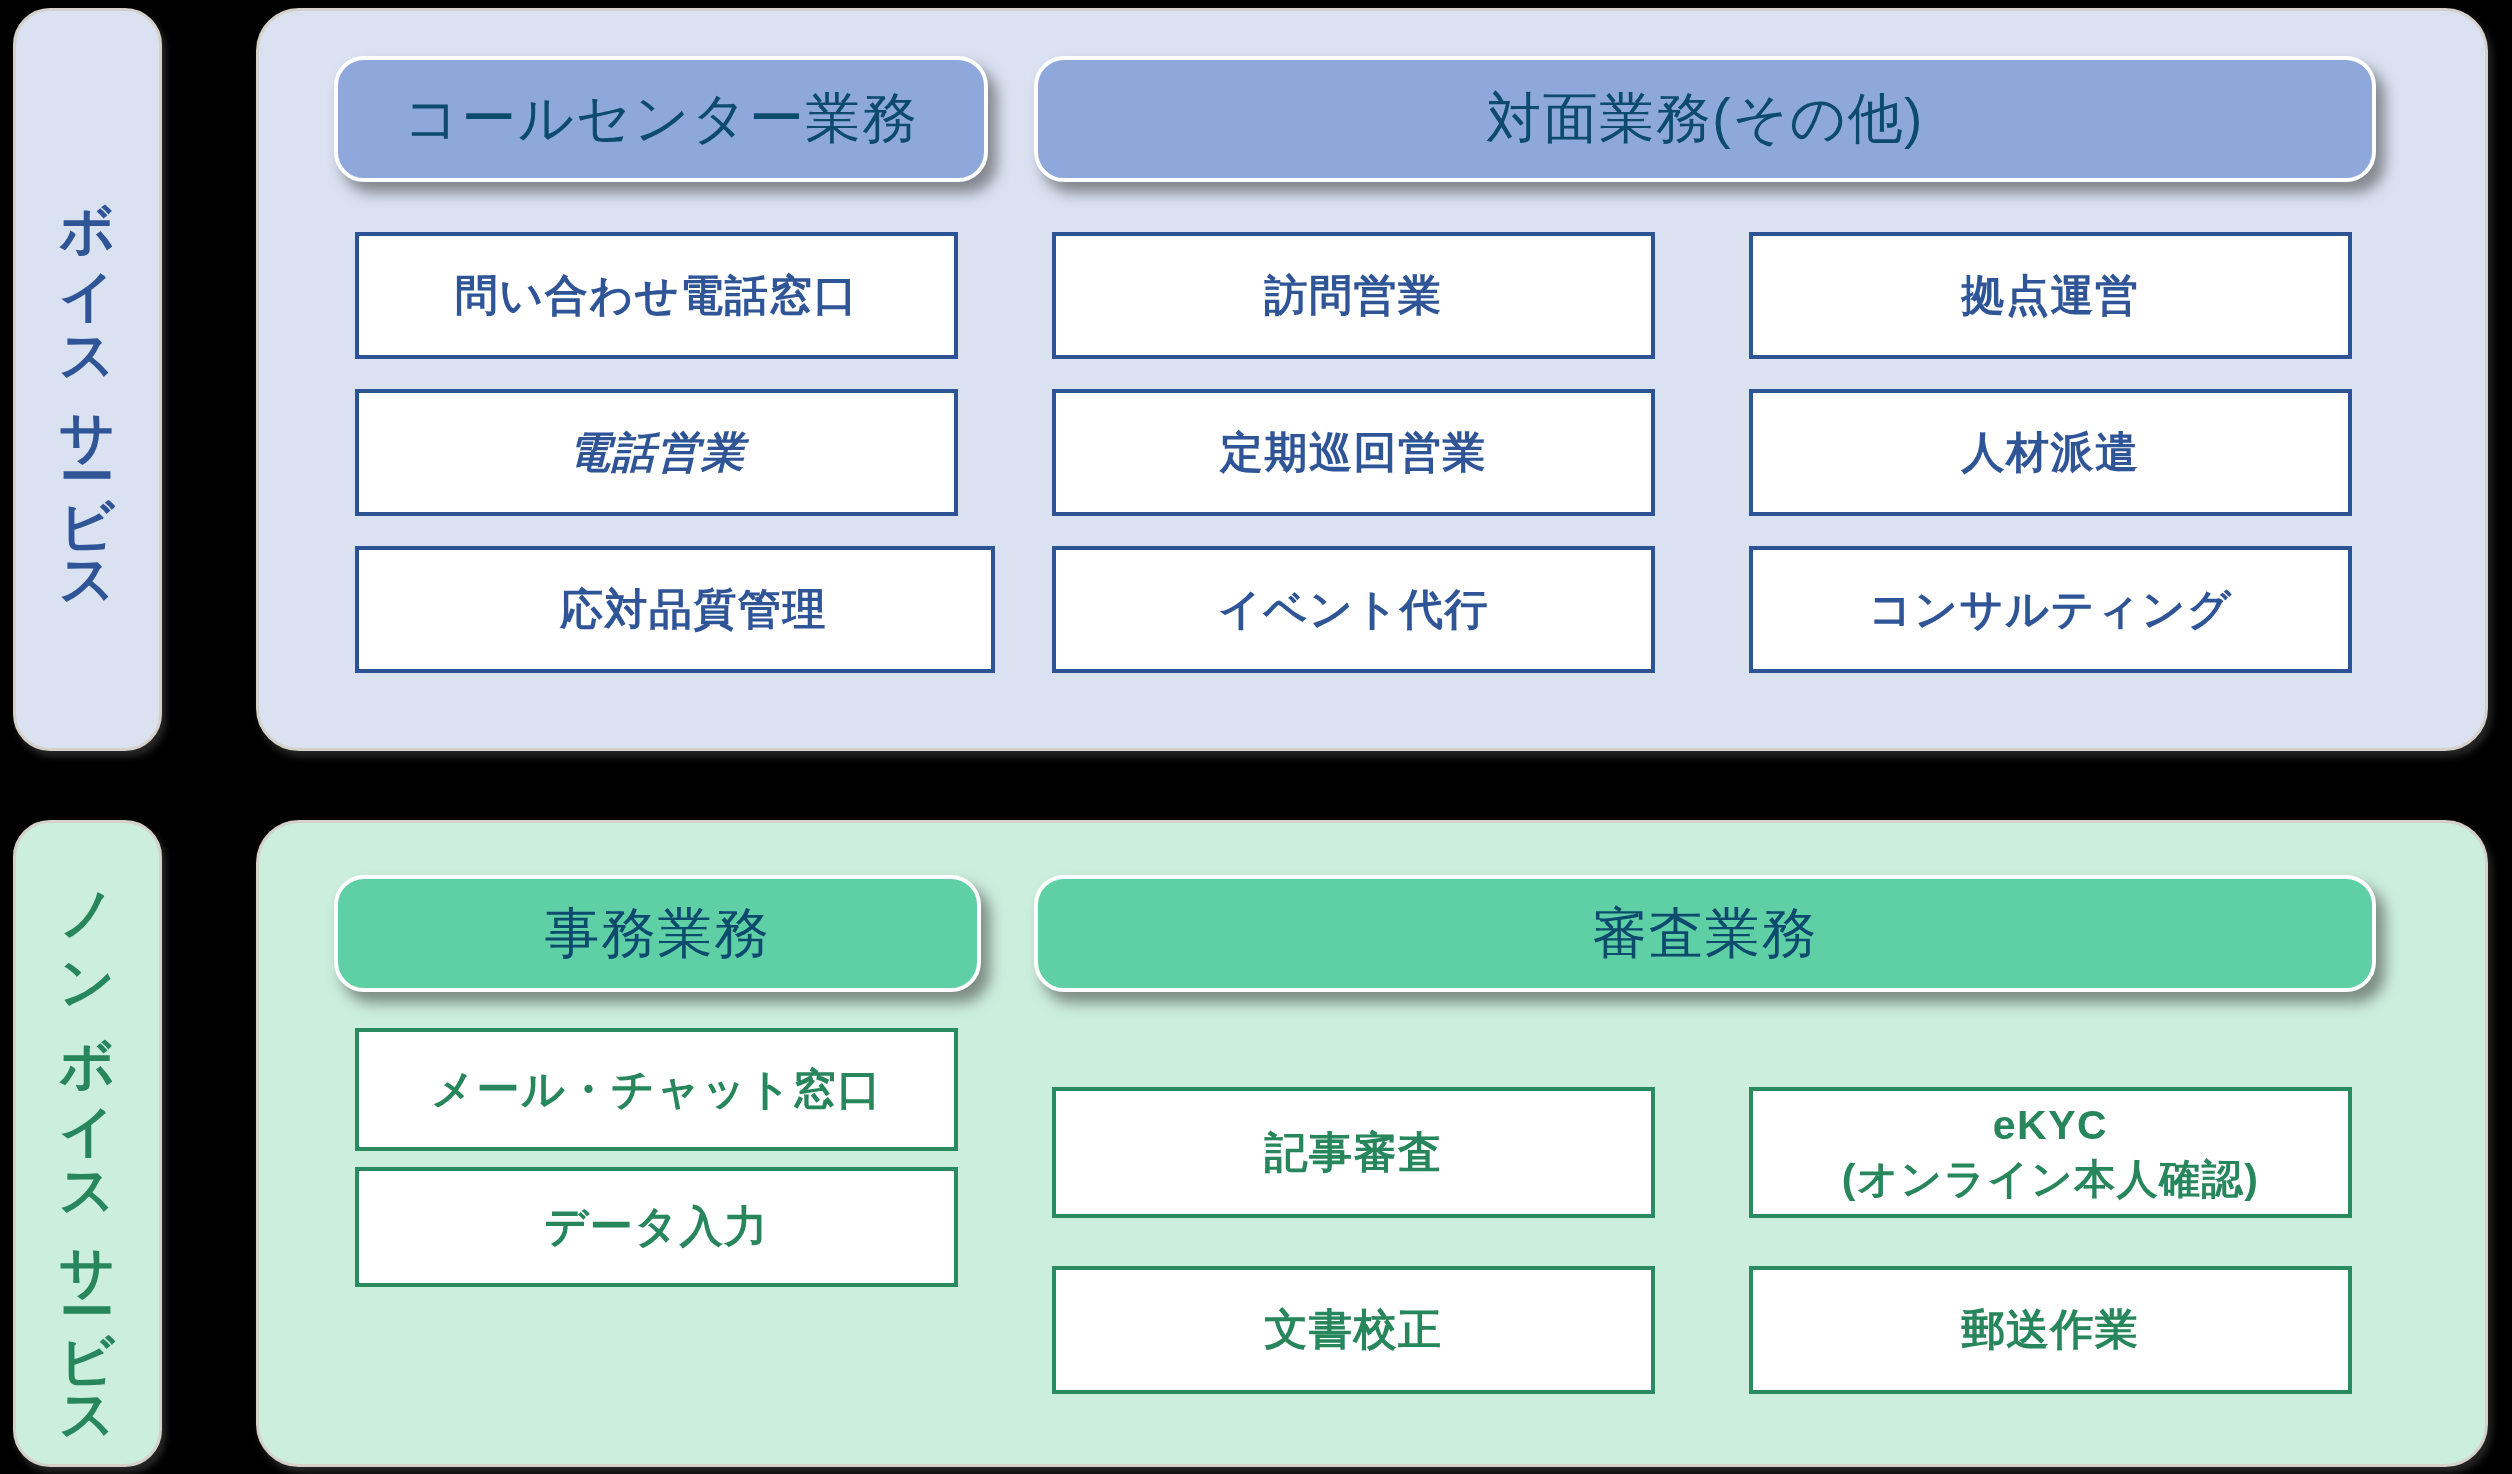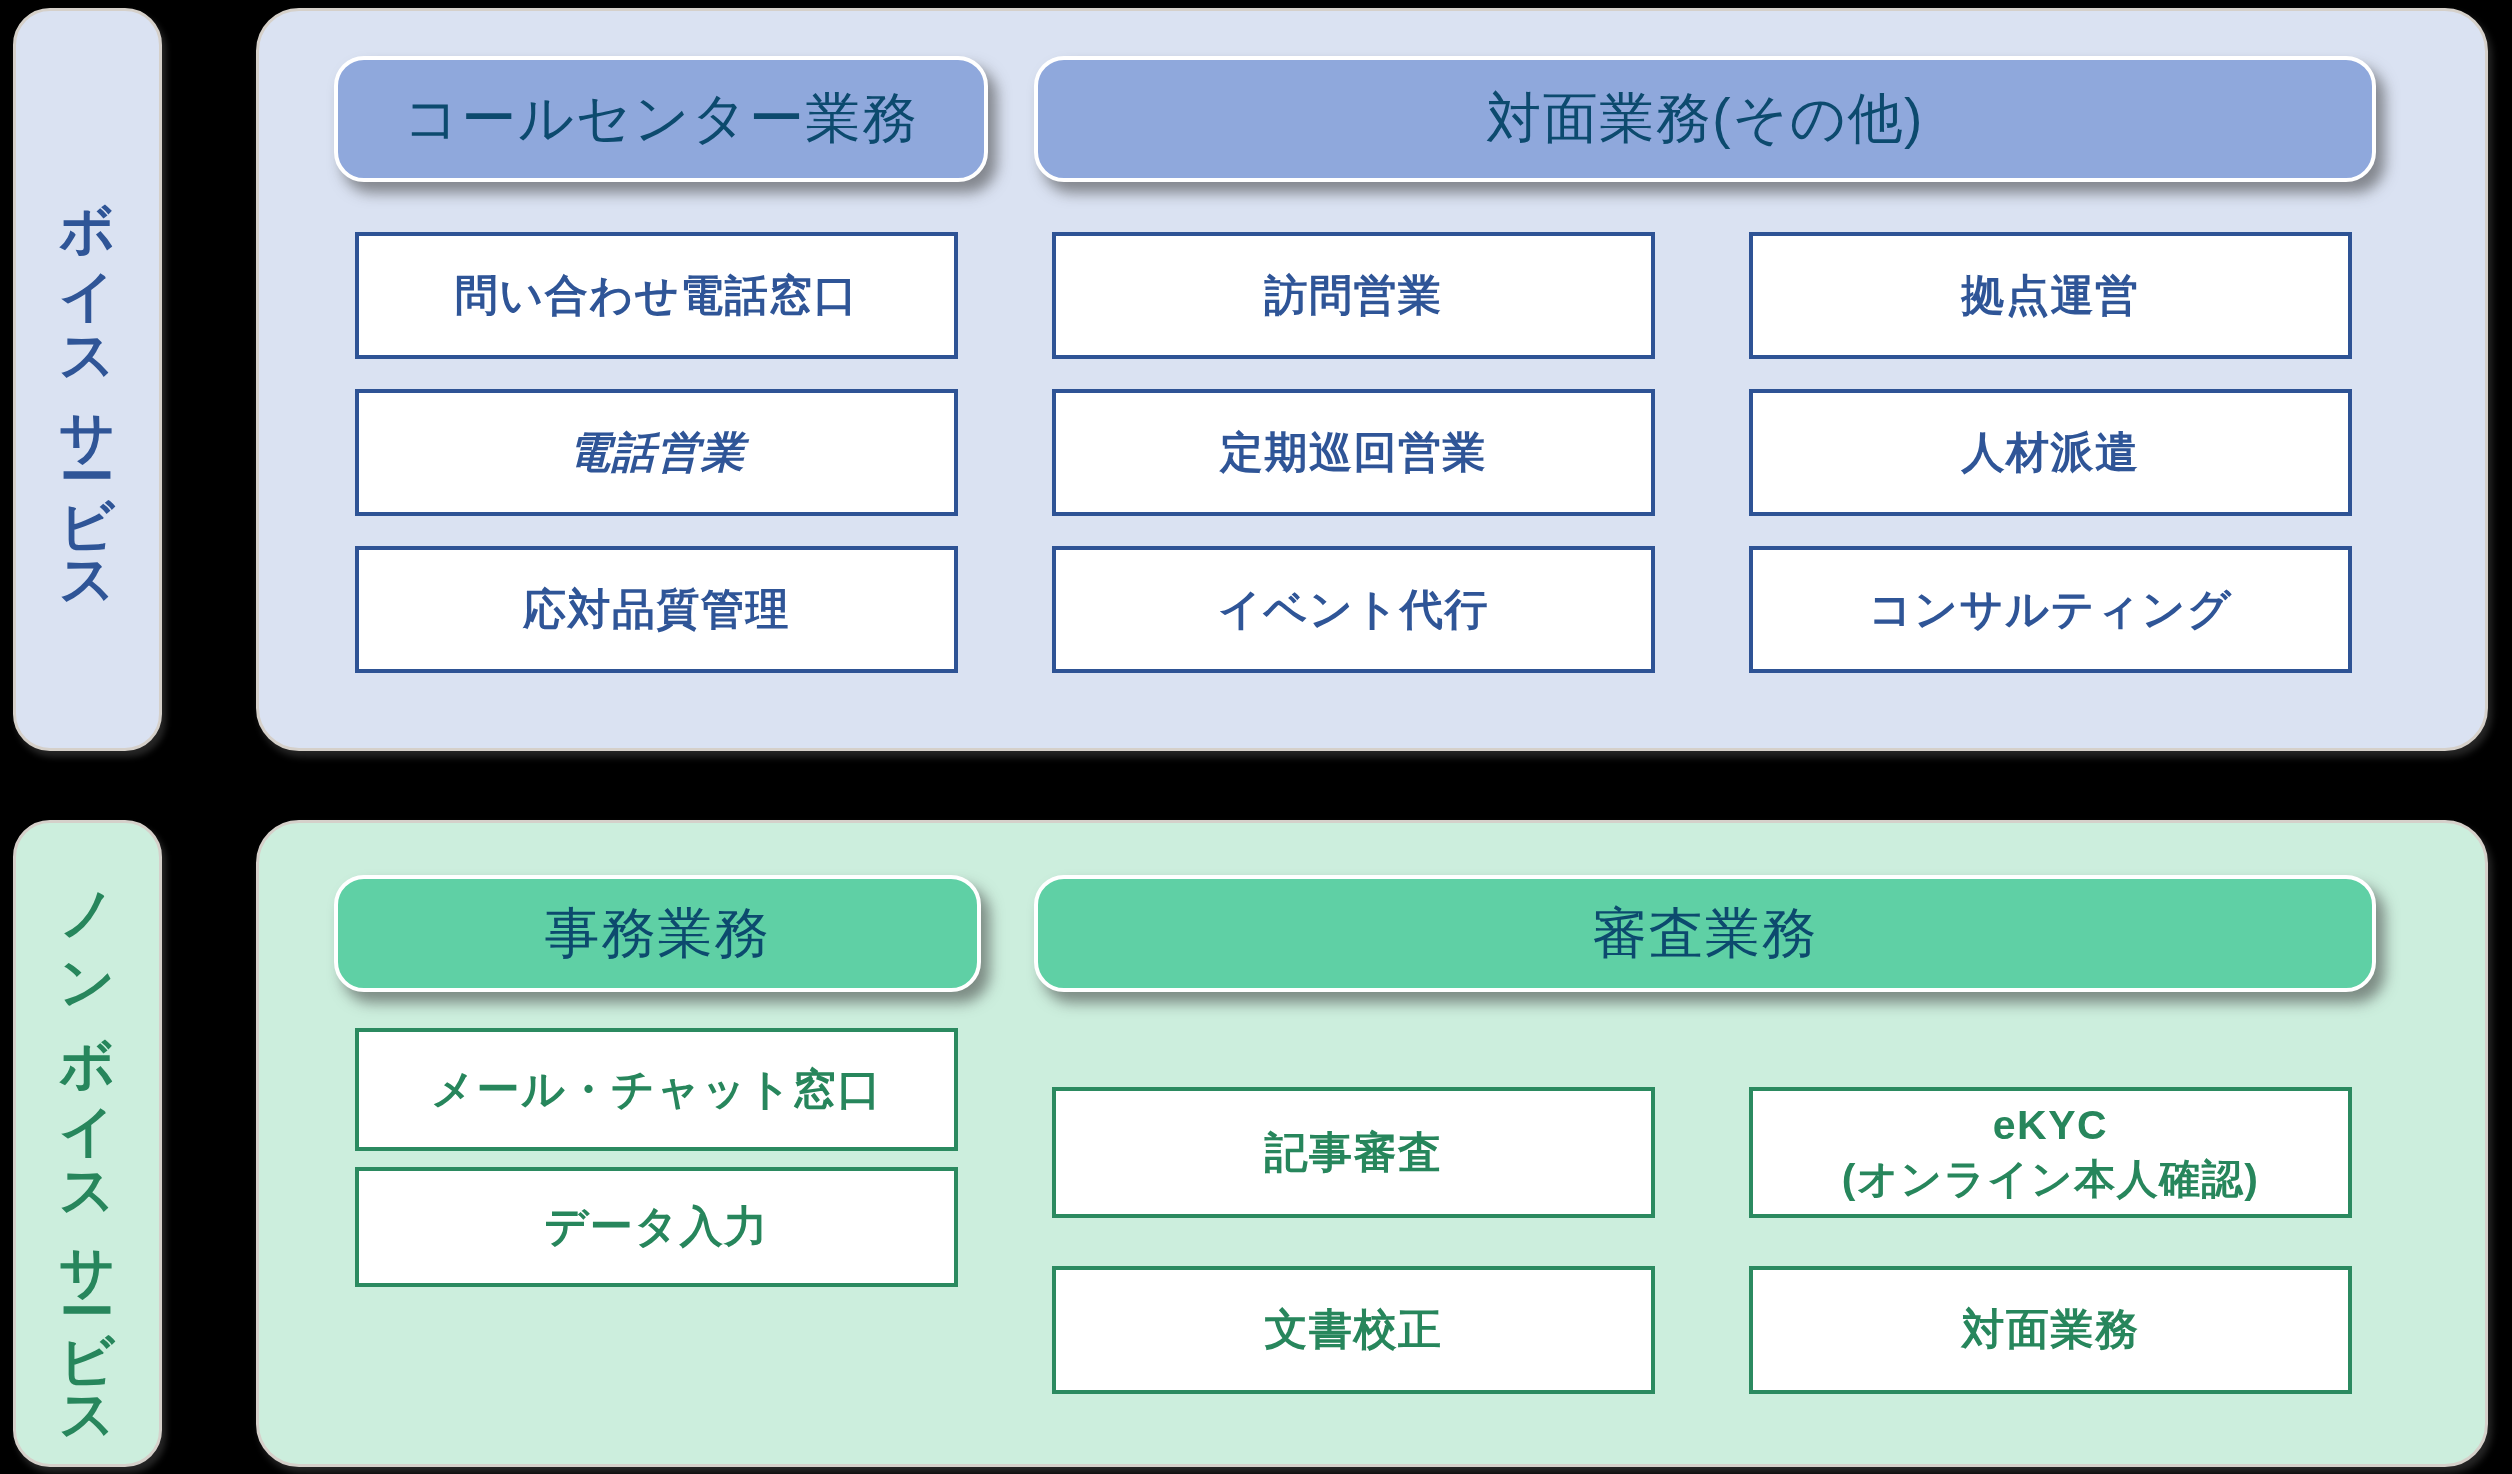--- a/index.html
+++ b/index.html
@@ -76,21 +76,21 @@
   </div>
 
   <div class="panel tinted" style="left:256px; top:8.1px; width:2226px; height:737px;">
 
     <div class="pill" style="left:75px; top:45px; width:646px; height:118px;">コールセンター業務</div>
 
     <div class="pill" style="left:775px; top:45px; width:1334px; height:118px;">対面業務(その他)</div>
 
     <div class="box" style="left:96px; top:221px; width:595px; height:119px;">問い合わせ電話窓口</div>
     <div class="box" style="left:96px; top:378px; width:595px; height:119px;font-style:italic;">電話営業</div>
-    <div class="box" style="left:96px; top:535px; width:595px; height:119px;">応対品質管理</div>
+    <div class="box" style="left:96px; top:535px; width:595px; height:119px;padding-left:37px;">応対品質管理</div>
 
     <div class="box" style="left:793px; top:221px; width:595px; height:119px;">訪問営業</div>
     <div class="box" style="left:793px; top:378px; width:595px; height:119px;">定期巡回営業</div>
     <div class="box" style="left:793px; top:535px; width:595px; height:119px;">イベント代行</div>
 
     <div class="box" style="left:1490px; top:221px; width:595px; height:119px;">拠点運営</div>
     <div class="box" style="left:1490px; top:378px; width:595px; height:119px;">人材派遣</div>
     <div class="box" style="left:1490px; top:535px; width:595px; height:119px;text-align:center;">コンサルティング</div>
   </div>
 </div>
@@ -108,16 +108,16 @@
     <div class="pill" style="left:75px; top:52px; width:639px; height:109px;">事務業務</div>
 
     <div class="box" style="left:96px; top:205px; width:595px; height:115px;">メール・チャット窓口</div>
     <div class="box" style="left:96px; top:344px; width:595px; height:112px;">データ入力</div>
 
     <div class="box" style="left:793px; top:264px; width:595px; height:123px;">記事審査</div>
     <div class="box" style="left:793px; top:443px; width:595px; height:120px;">文書校正</div>
 
     <div class="box" style="left:1490px; top:264px; width:595px; height:123px; font-size:41px;">eKYC
 (オンライン本人確認)</div>
-    <div class="box" style="left:1490px; top:443px; width:595px; height:120px;">対面業務</div>
+    <div class="box" style="left:1490px; top:443px; width:595px; height:120px;">郵送作業</div>
   </div>
 </div>
 
 
 </body></html>

